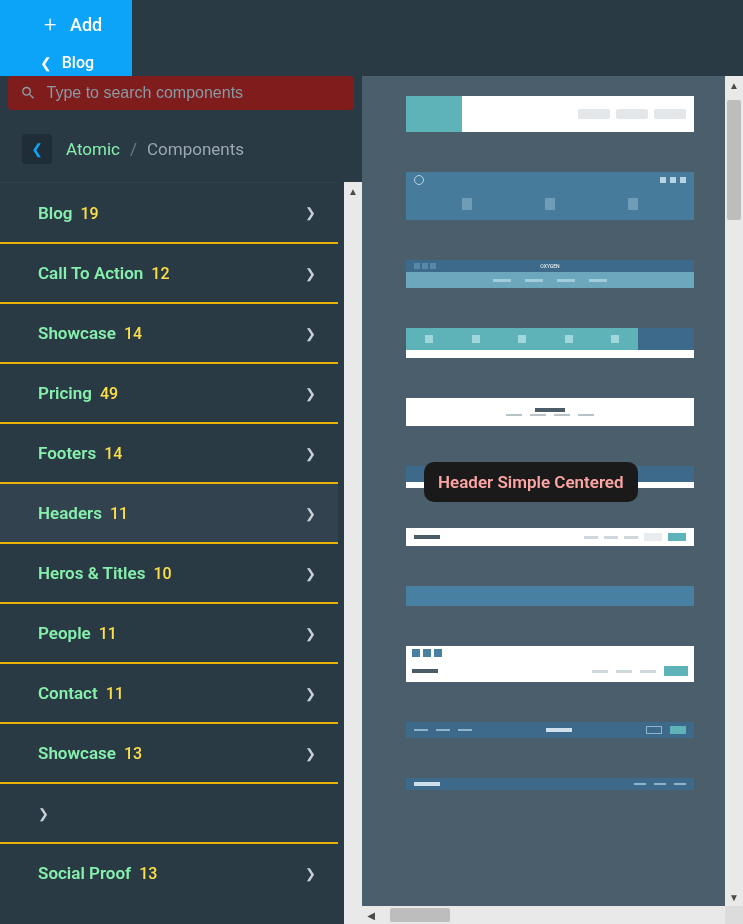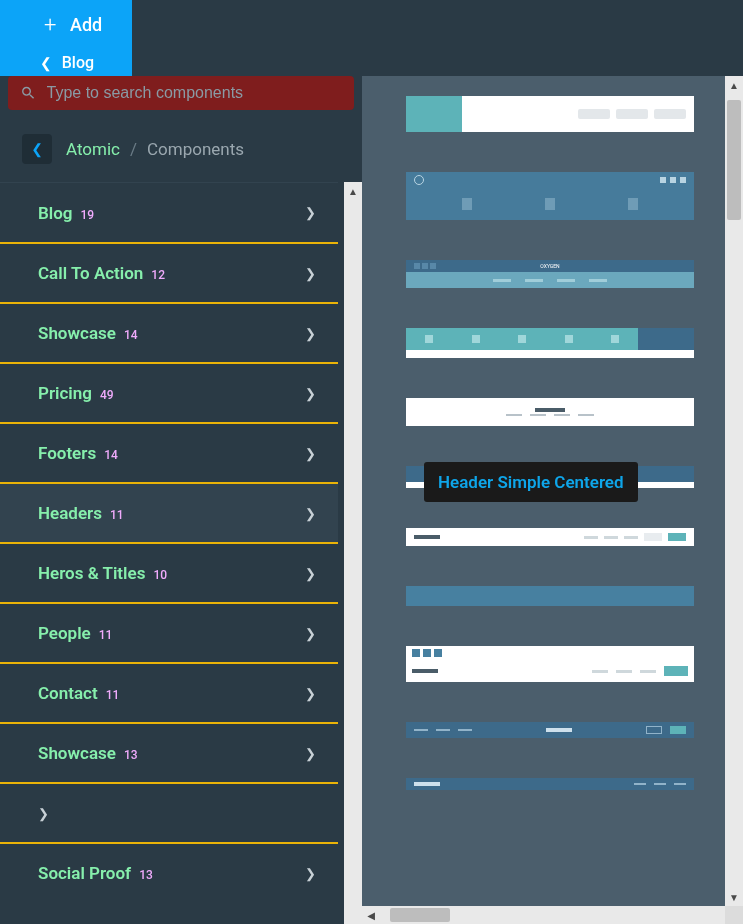--- a/index.html
+++ b/index.html
@@ -29,21 +29,21 @@
   .crumbs .cur { color: #9aa7af; }
 
   .cat-list { position: relative; flex: 1; background: #2a3a45; }
   .cat-list .vscroll-track { position: absolute; right: 0; top: 0; bottom: 0; width: 18px; background: #e9e9e9; }
   .cat-list .vscroll-up { position: absolute; right: 0; top: 0; width: 18px; height: 18px; display:flex; align-items:center; justify-content:center; font-size:10px; color:#4a4a4a; }
   .cat-list-inner { width: 338px; }
 
   .cat { height: 60px; display: flex; align-items: center; justify-content: space-between; padding: 0 22px 0 38px; border-top: 2px solid #eab308; cursor: pointer; }
   .cat:first-child { border-top: 1px solid #32434f; }
   .cat .title { color: #86efac; font-size: 17px; font-weight: 600; }
-  .cat .cnt { color: #f0abfc; font-size: 12px; margin-left: 8px; font-weight: 500; }
+  .cat .cnt { color: #fde047; font-size: 16px; margin-left: 8px; font-weight: 500; }
   .cat .chev { color: #c7d0d6; font-size: 13px; }
   .cat.active { background: #32434f; }
 
   .gallery-wrap { flex: 1; position: relative; background: #4b5e6c; display: flex; }
   .gallery-scroll-right { width: 18px; background: #e9e9e9; position: absolute; right: 0; top: 0; bottom: 18px; }
   .gallery-scroll-right .arrow { position:absolute; width:18px; height:18px; display:flex; align-items:center; justify-content:center; font-size:10px; color:#4a4a4a; }
   .gallery-scroll-bottom { height: 18px; background: #e9e9e9; position: absolute; left: 0; right: 0; bottom: 0; }
   .gallery-scroll-bottom .arrow { position:absolute; width:18px; height:18px; display:flex; align-items:center; justify-content:center; font-size:10px; color:#4a4a4a; top:0; }
   .gallery-scroll-bottom .thumb { position:absolute; left:28px; width:60px; top:2px; bottom:2px; background:#bdbdbd; border-radius:2px; }
   .gallery-scroll-right .thumb { position:absolute; top:24px; height:120px; left:2px; right:2px; background:#bdbdbd; border-radius:2px; }
@@ -82,21 +82,21 @@
   .t5 { height: 28px; background:#fff; display:flex; flex-direction:column; align-items:center; justify-content:center; gap:2px; }
   .t5 .logo { width:30px; height:4px; background:#4a5c68; }
   .t5 .menu { display:flex; gap:8px; }
   .t5 .menu span { width:16px; height:2px; background:#b8c2c9; }
 
   .t6 { height: 16px; background:#3d6a8a; display:flex; align-items:center; justify-content:center; gap:10px; position:relative; }
   .t6 span.m { width:14px; height:2px; background:#91b3c9; }
   .t6 .circ { width:8px; height:8px; border:1px solid #91b3c9; border-radius:50%; }
   .t6white { height:6px; background:#fff; }
 
-  .tooltip { position:absolute; left:18px; top:-4px; background:#1a1a1a; color:#0ea5e9; padding:10px 14px; font-size:17px; font-weight:600; border-radius:3px; z-index:5; white-space:nowrap; }
+  .tooltip { position:absolute; left:18px; top:-4px; background:#1a1a1a; color:#fca5a5; padding:10px 14px; font-size:17px; font-weight:600; border-radius:10px; z-index:5; white-space:nowrap; }
 
   .t7 { height:18px; background:#fff; display:flex; align-items:center; padding:0 8px; gap:6px; }
   .t7 .logo { width:26px; height:4px; background:#4a5c68; }
   .t7 .sp { flex:1; }
   .t7 .mn { width:14px; height:3px; background:#cfd8dc; }
   .t7 .btn1 { width:18px; height:8px; background:#e8ecef; }
   .t7 .btn2 { width:18px; height:8px; background:#5db3b8; }
 
   .t8 { height:20px; background:#4780a0; }
 

